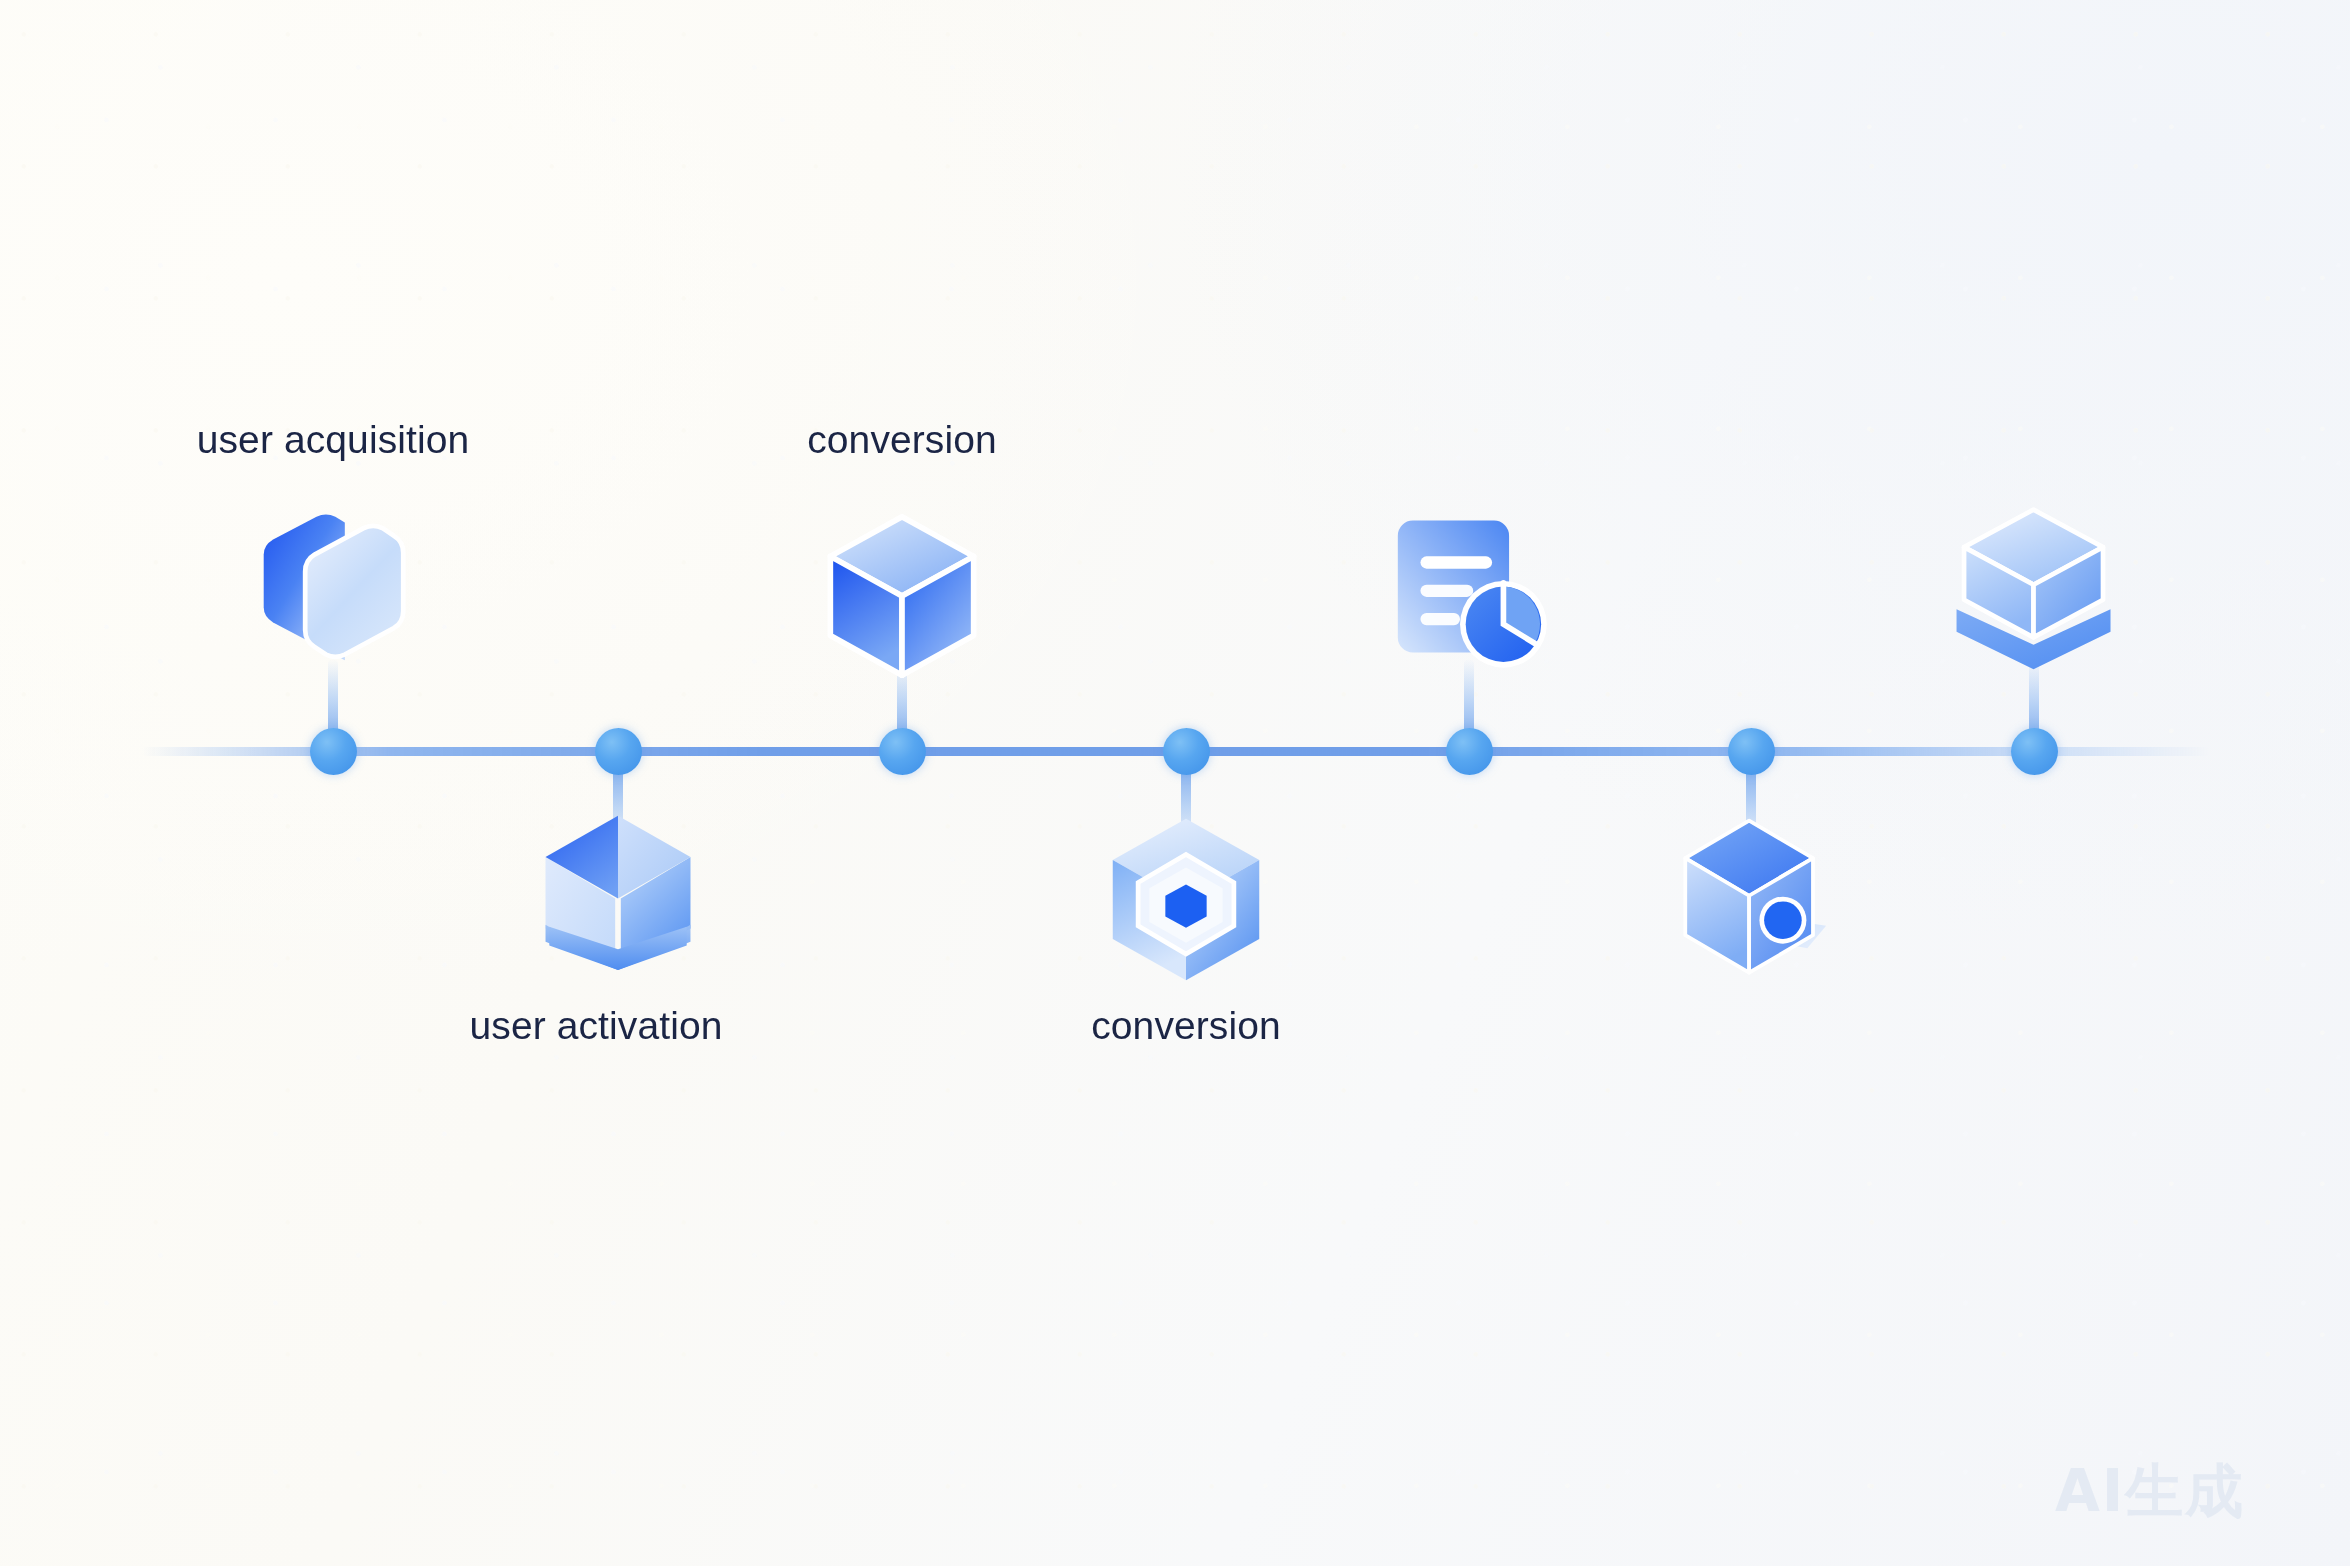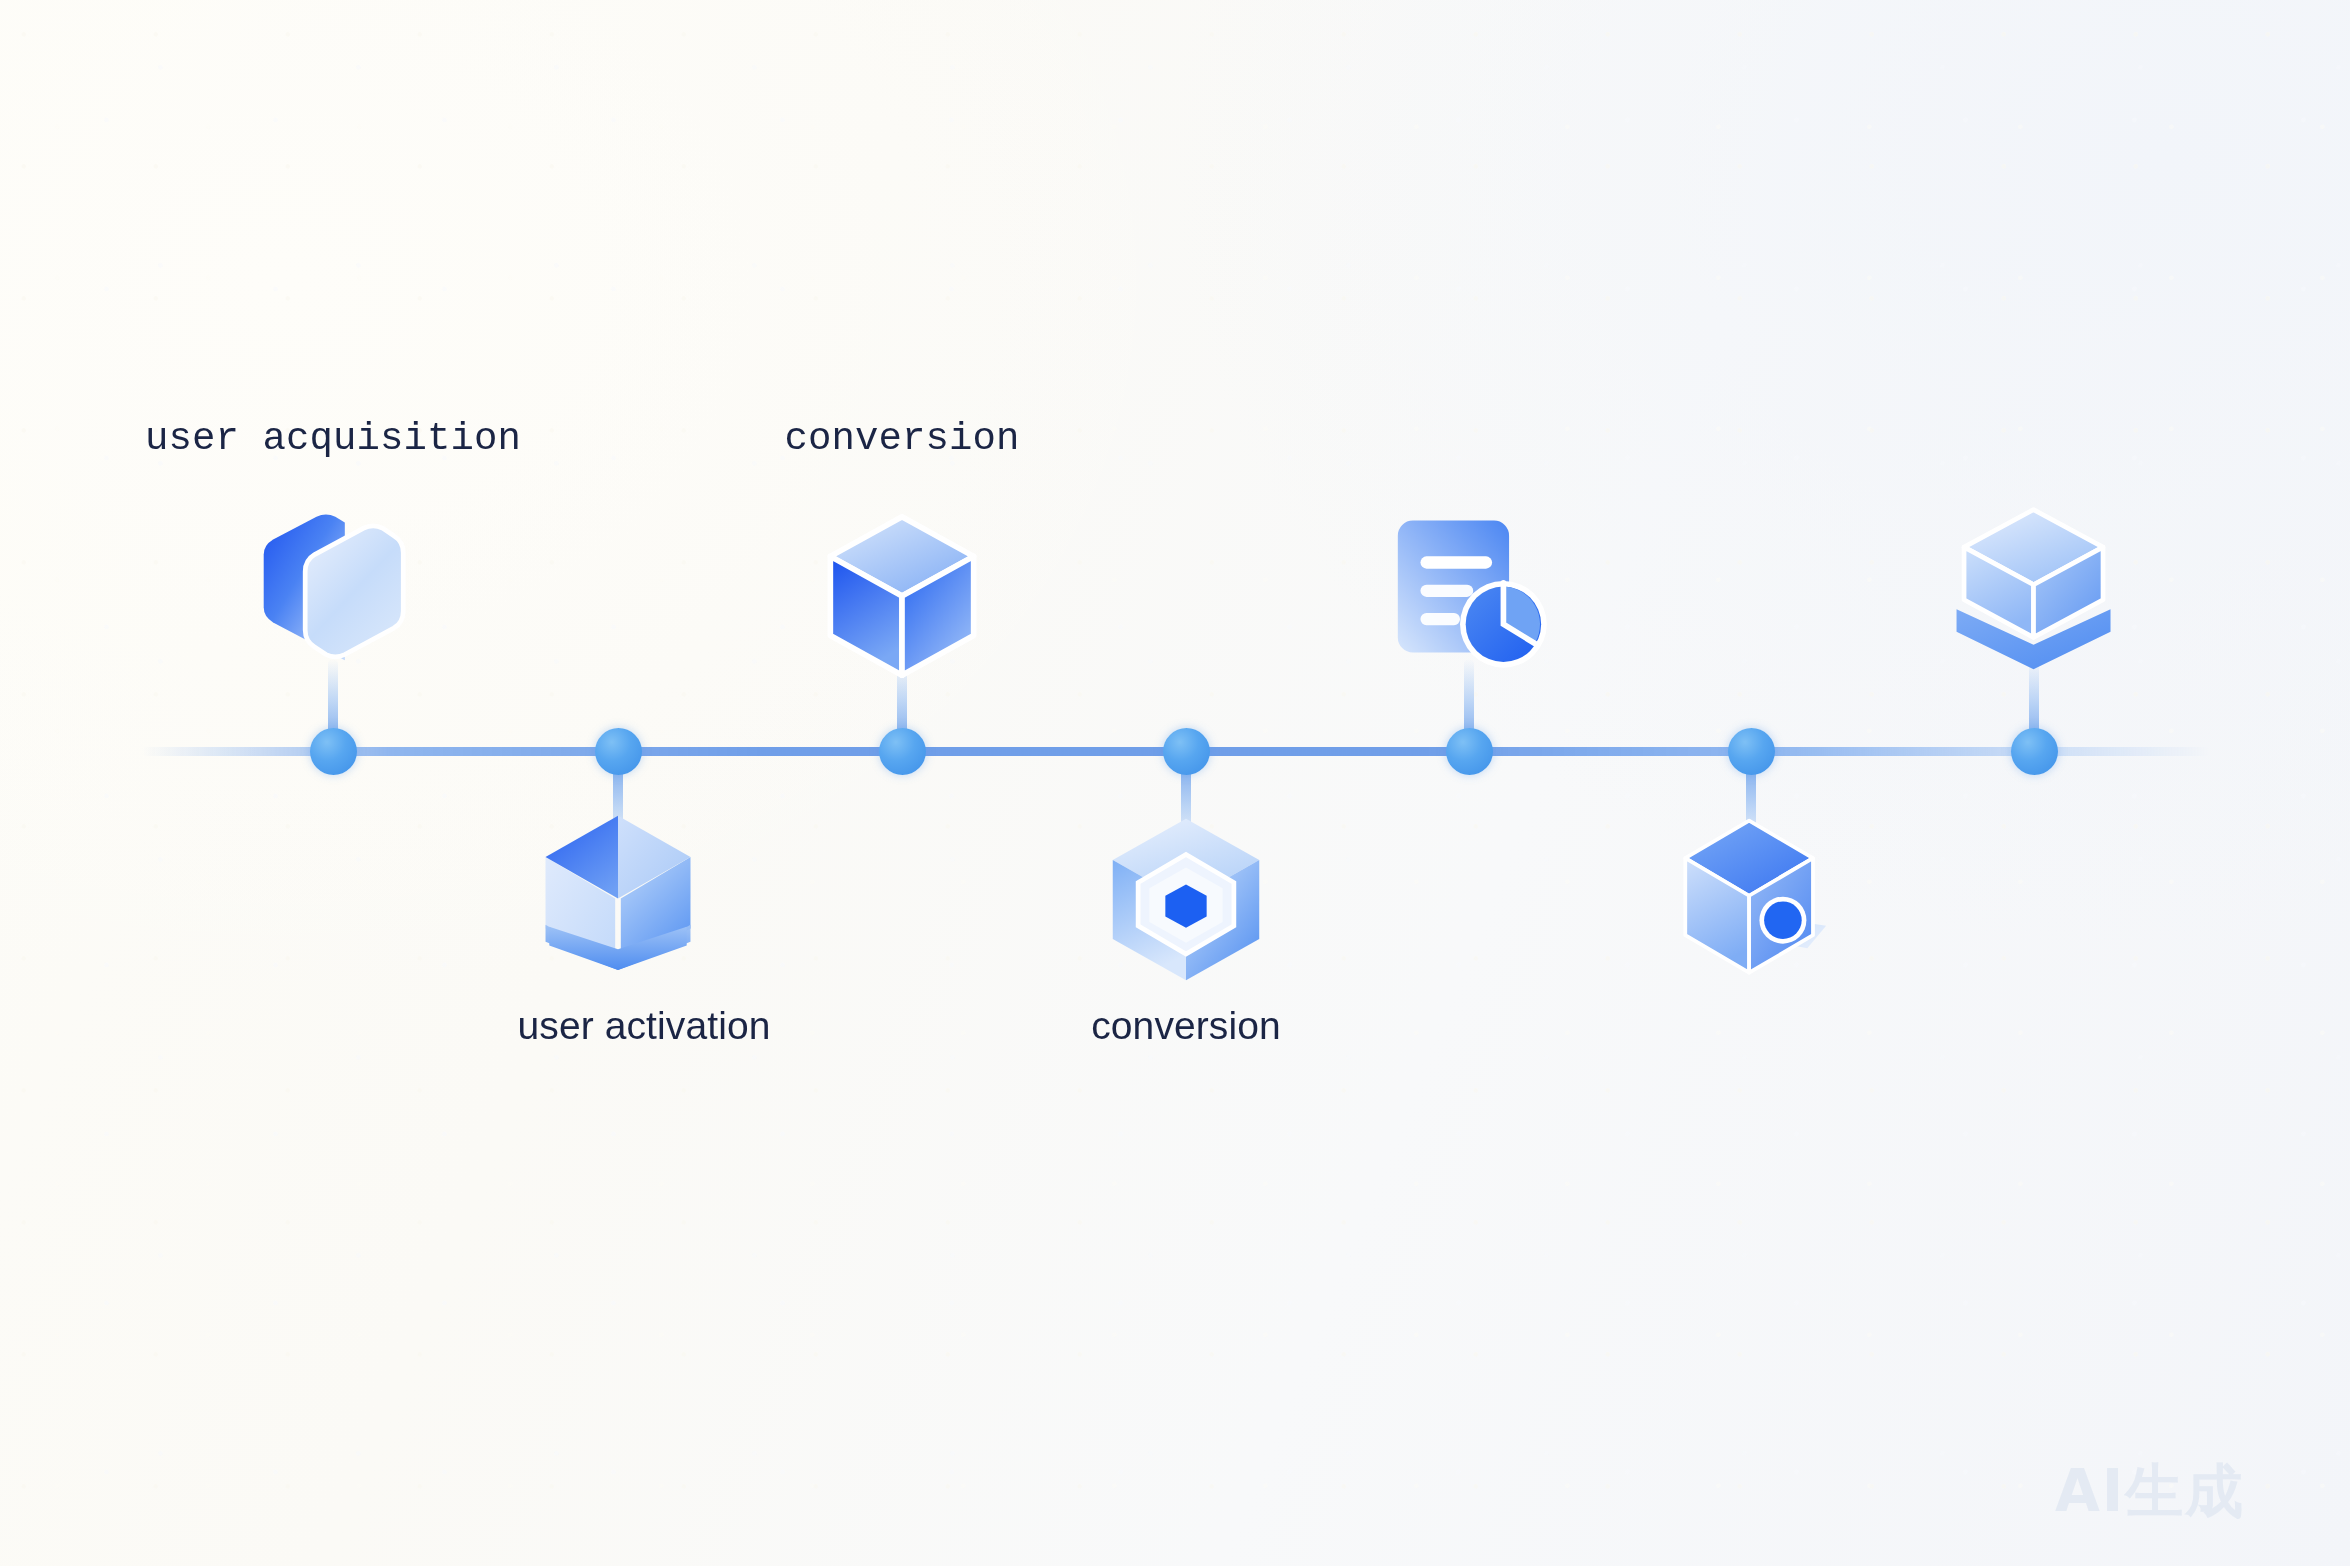--- a/index.html
+++ b/index.html
@@ -85,21 +85,21 @@
     position: absolute;
     color: #1b2545;
     font-size: 39px;
     line-height: 1.33;
     letter-spacing: 0.1px;
     white-space: pre-line;
     text-align: center;
     transform: translateX(-50%);
     font-family: "Liberation Sans", sans-serif;
   }
-  .label.top  { bottom: auto; font-family: Liberation Mono, monospace; }
+  .label.top  { bottom: auto; }
 
   
   .icon {
     position: absolute;
     transform: translateX(-50%);
   }
   .icon svg { display: block; overflow: visible; }
 
   
   #watermark {
@@ -327,20 +327,20 @@
       <path d="M92 6 L166 46 L92 86 L18 46 Z" fill="url(#g7top)" stroke="#ffffff" stroke-width="5" stroke-linejoin="round"></path>
       <path d="M18 46 L92 86 L92 142 L18 102 Z" fill="url(#g7left)" stroke="#ffffff" stroke-width="5" stroke-linejoin="round"></path>
       <path d="M166 46 L92 86 L92 142 L166 102 Z" fill="url(#g7right)" stroke="#ffffff" stroke-width="5" stroke-linejoin="round"></path>
     </svg>
   </div>
 
   <div class="label top" style="left:333px; top:414px;">user acquisition</div>
 
   <div class="label top" style="left:902px; top:414px;">conversion</div>
 
-  <div class="label" style="left:644px; top:1000px;">user activation</div>
+  <div class="label" style="left:596px; top:1000px;">user activation</div>
 
   <div class="label" style="left:1186px; top:1000px;">conversion</div>
 
 
   <div id="watermark">AI生成</div>
 </div>
 
 
 </body></html>

